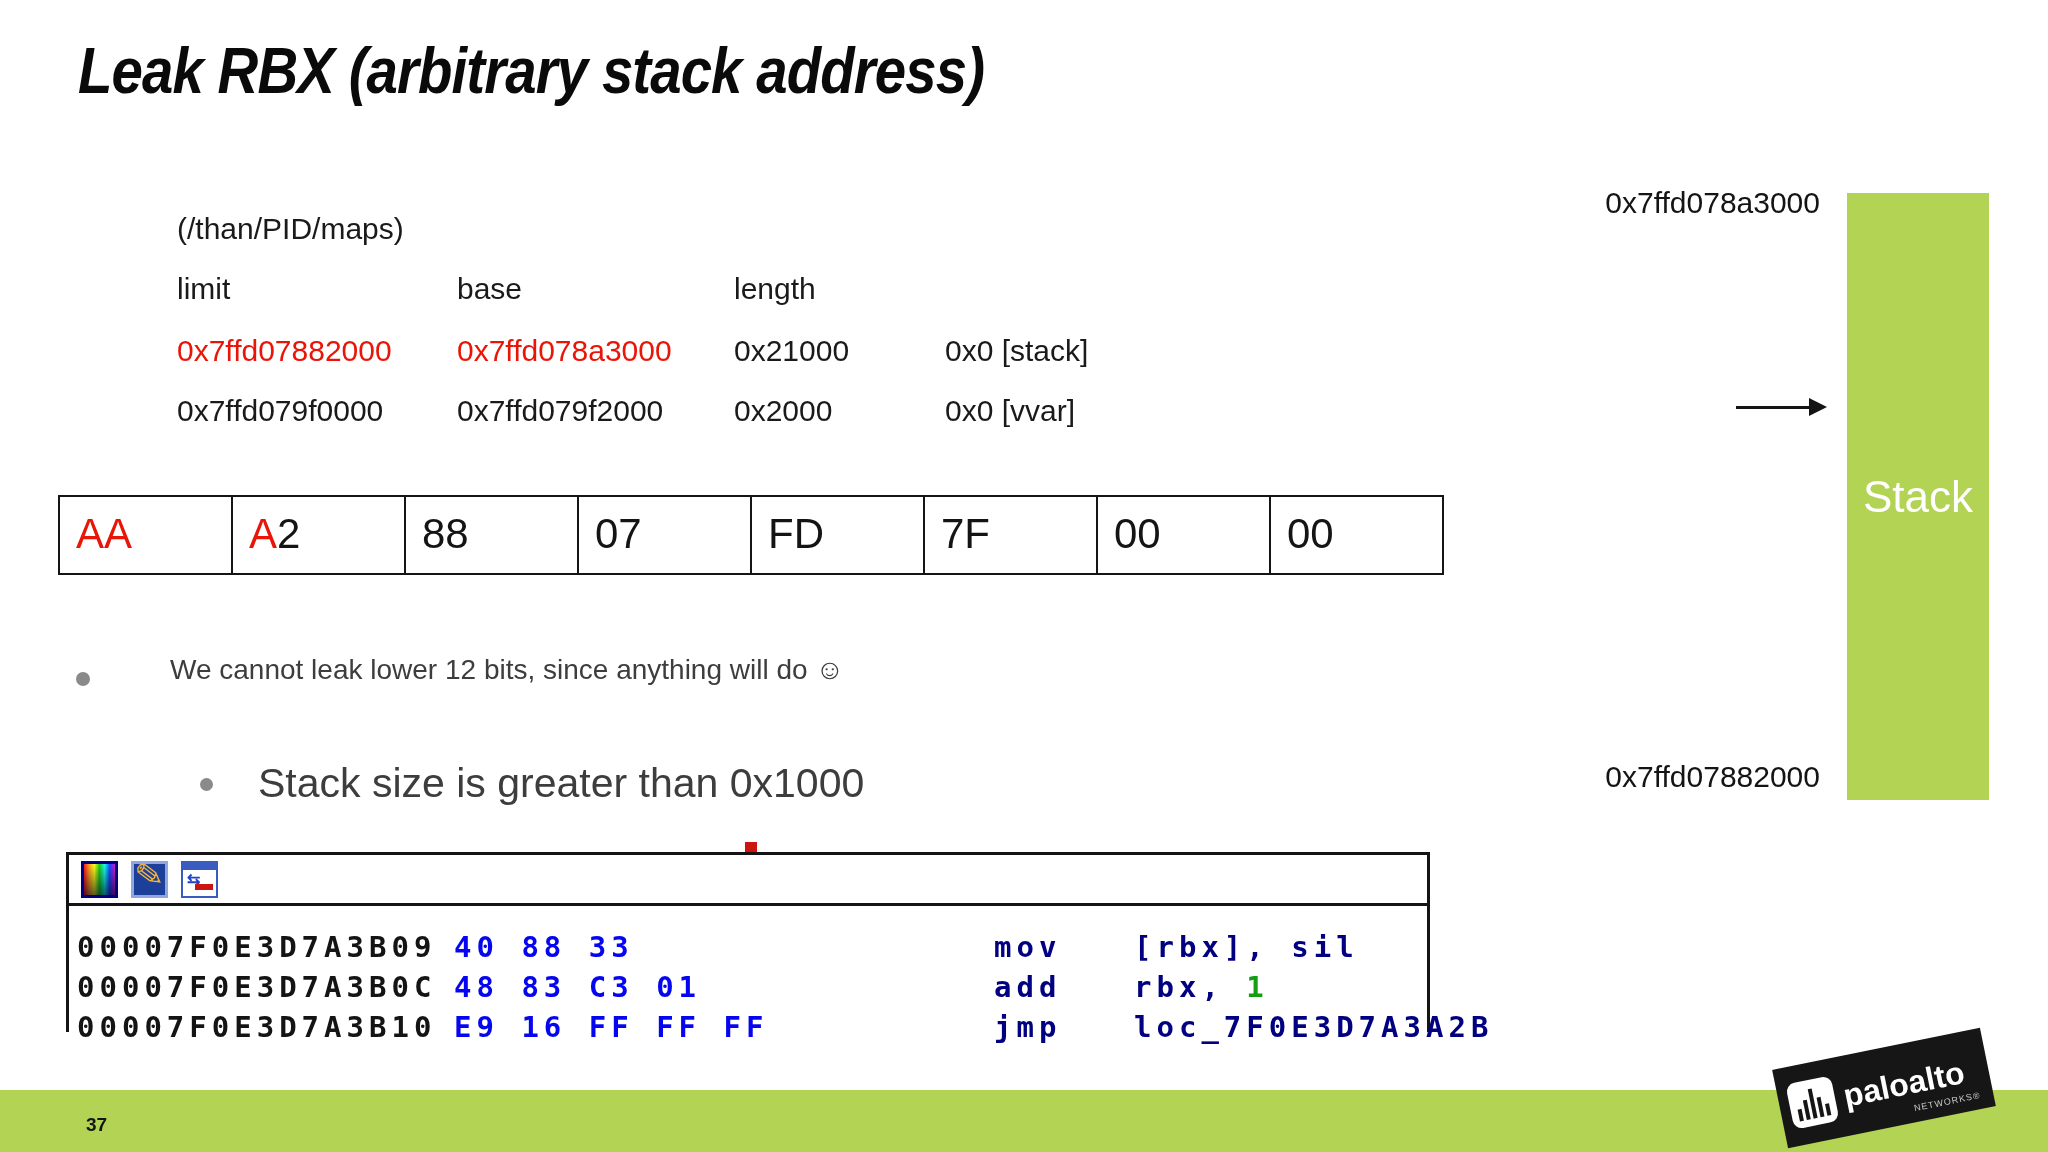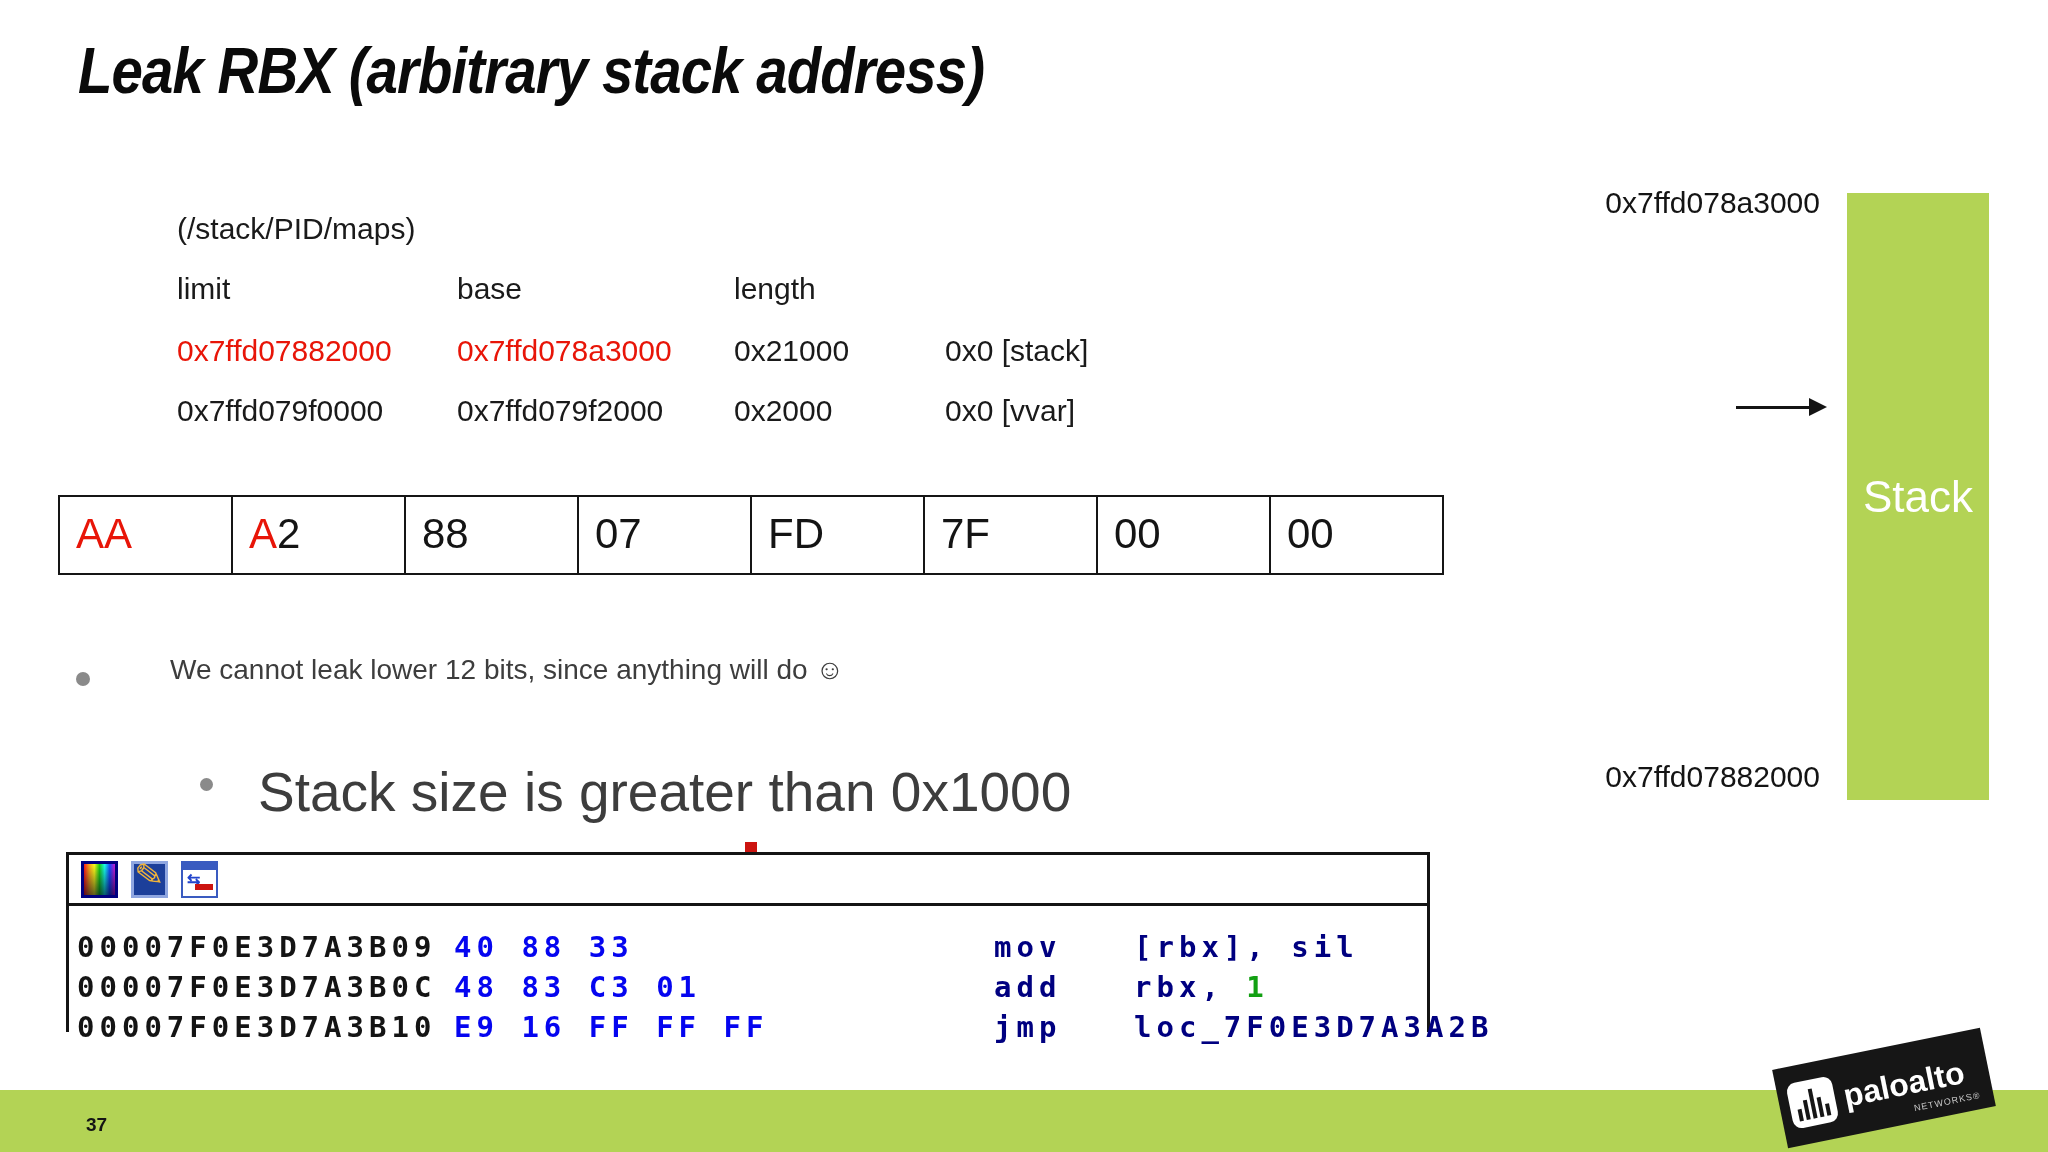--- a/index.html
+++ b/index.html
@@ -24,21 +24,21 @@
             border:2px solid #151515;box-sizing:border-box;background:#fff;}
   .hexcell{flex:1;border-right:2px solid #151515;font-size:42px;line-height:74px;padding-left:16px;
            color:#141414;white-space:nowrap;overflow:hidden;}
   .hexcell:last-child{border-right:none;}
 
   
   .dot{position:absolute;border-radius:50%;background:#8a8a8a;}
   .dot1{left:76px;top:672px;width:14px;height:14px;}
   .dot2{left:200px;top:778px;width:13px;height:13px;}
   .bullet1{position:absolute;left:170px;top:654px;font-size:28px;color:#3d3d3d;white-space:nowrap;}
-  .bullet2{position:absolute;left:258px;top:760px;font-size:55px;color:#3d3d3d;white-space:nowrap;}
+  .bullet2{position:absolute;left:258px;top:760px;font-size:41px;color:#3d3d3d;white-space:nowrap;}
 
   
   .redtick{position:absolute;left:745px;top:842px;width:12px;height:11px;background:#cc1410;}
 
   
   .ida{position:absolute;left:66px;top:852px;width:1364px;height:180px;background:#ffffff;
        border:3px solid #141414;border-bottom:none;box-sizing:border-box;}
   .ida-toolbar{height:48px;border-bottom:3px solid #141414;display:flex;align-items:center;
                padding-left:12px;gap:13px;}
   .tb-icon{width:37px;height:37px;box-sizing:border-box;position:relative;}
@@ -88,21 +88,21 @@
 </style>
 </head>
 <body>
 
 <div class="slide">
 
   <div class="title">Leak RBX (arbitrary stack address)</div>
 
   <div class="maps">
     <div class="mrow" style="top:0;">
-      <span class="c0">(/stack/PID/maps)</span>
+      <span class="c0">(/than/PID/maps)</span>
     </div>
     <div class="mrow" style="top:60px;">
       <span class="c0">limit</span>
       <span class="c1">base</span>
       <span class="c2">length</span>
     </div>
     <div class="mrow" style="top:122px;">
       <span class="c0 red">0x7ffd07882000</span>
       <span class="c1 red">0x7ffd078a3000</span>
       <span class="c2">0x21000</span>

